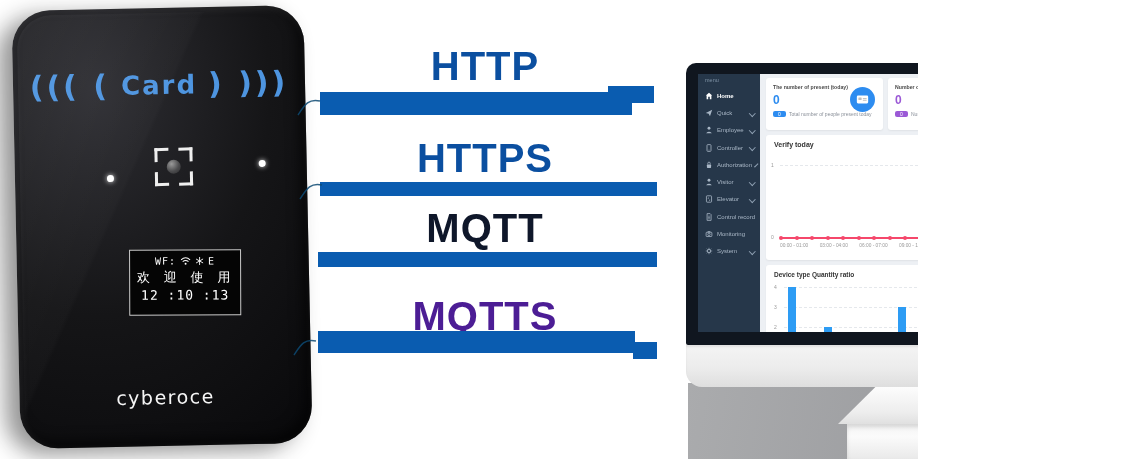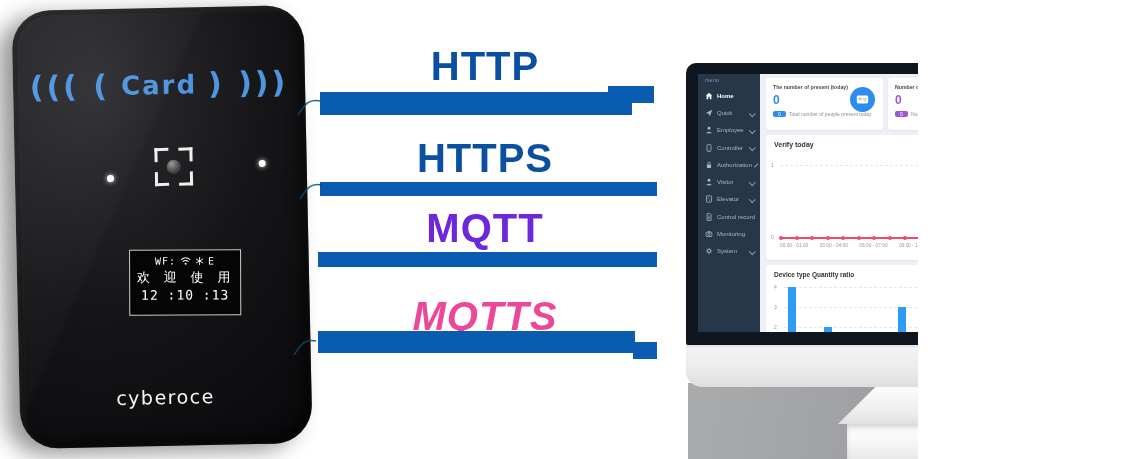--- a/index.html
+++ b/index.html
@@ -161,23 +161,23 @@
       <div class="brand">cyberoce</div>
     </div>
   </section>
 
   <div id="protocols">
       <div class="proto-label" style="top: 46px; color: rgb(11, 79, 160);">HTTP</div>
       <div class="proto-bar" style="left: 320px; top: 92px; width: 312px; height: 23px; background: rgb(10, 92, 176);"></div>
       <div class="proto-bar" style="left: 608px; top: 86px; width: 46px; height: 17px; background: rgb(10, 92, 176);"></div>
       <div class="proto-label" style="top: 138px; color: rgb(11, 79, 160);">HTTPS</div>
       <div class="proto-bar" style="left: 320px; top: 182px; width: 337px; height: 14px; background: rgb(10, 92, 176);"></div>
-      <div class="proto-label" style="top: 208px; color: #6d28d9;">MQTT</div>
+      <div class="proto-label" style="top: 208px; color: #0f172a;">MQTT</div>
       <div class="proto-bar" style="left: 318px; top: 252px; width: 339px; height: 15px; background: rgb(10, 92, 176);"></div>
-      <div class="proto-label" style="top: 296px; color: #ec4899; font-style: italic;">MQTTS</div>
+      <div class="proto-label" style="top: 296px; color: #4c1d95;">MQTTS</div>
       <div class="proto-bar" style="left: 318px; top: 331px; width: 317px; height: 22px; background: rgb(10, 92, 176);"></div>
       <div class="proto-bar" style="left: 633px; top: 342px; width: 24px; height: 17px; background: rgb(10, 92, 176);"></div>
       <div class="squiggle" style="left: 296px; top: 96px;"><svg width="26" height="22" viewBox="0 0 26 22">
           <path d="M24 5 C12 2 8 10 2 19" fill="none" stroke="#0d4a73" stroke-width="1.5"></path>
         </svg></div>
       <div class="squiggle" style="left: 298px; top: 180px;"><svg width="26" height="22" viewBox="0 0 26 22">
           <path d="M24 5 C12 2 8 10 2 19" fill="none" stroke="#0d4a73" stroke-width="1.5"></path>
         </svg></div>
       <div class="squiggle" style="left: 292px; top: 336px;"><svg width="26" height="22" viewBox="0 0 26 22">
           <path d="M24 5 C12 2 8 10 2 19" fill="none" stroke="#0d4a73" stroke-width="1.5"></path>

